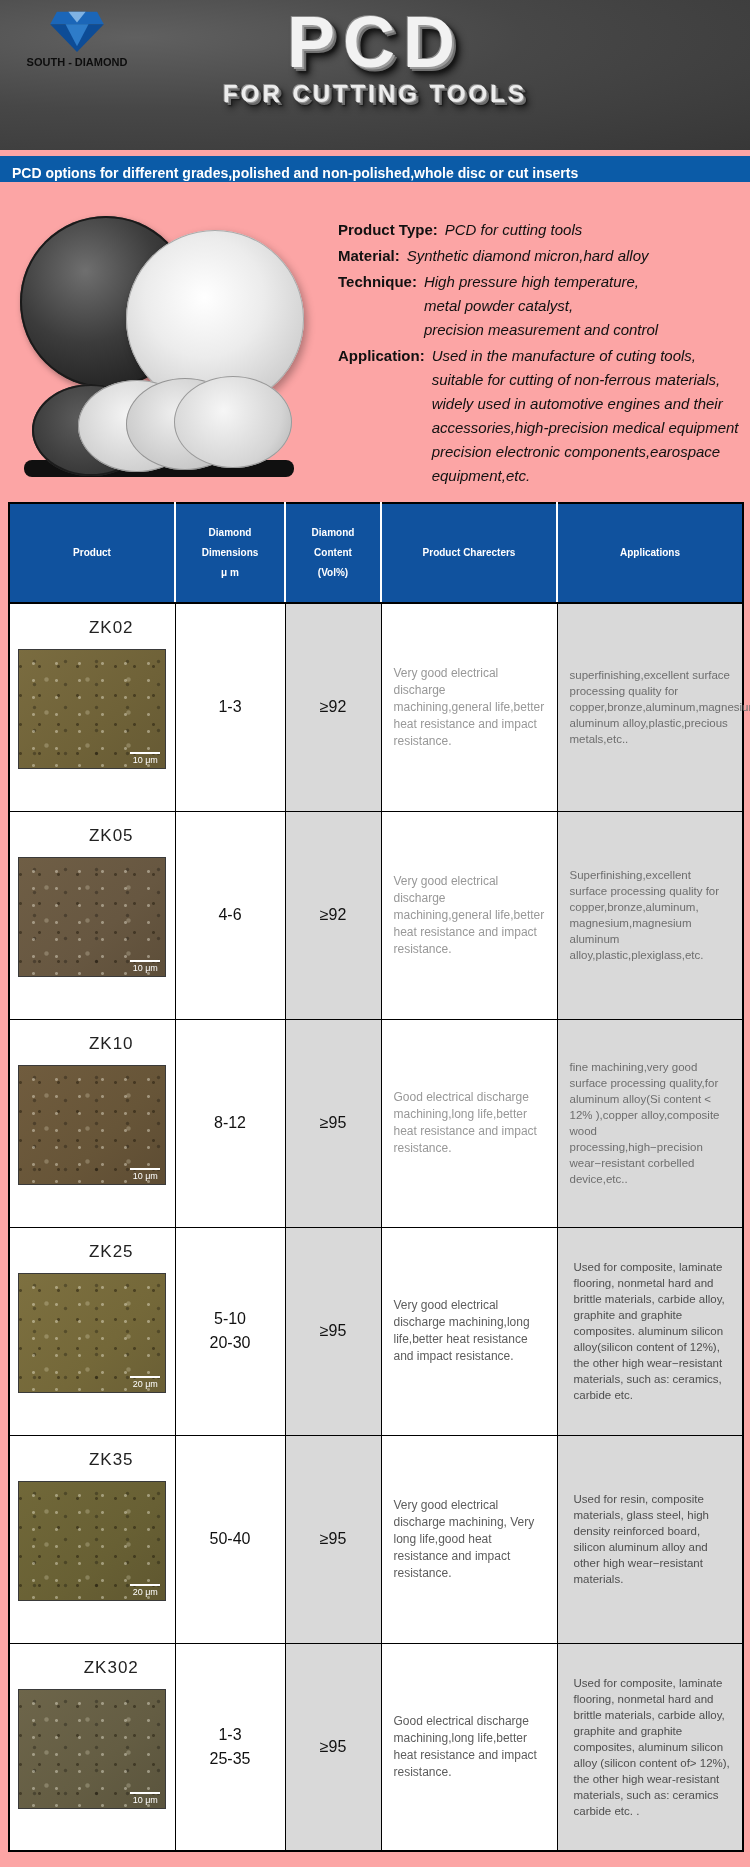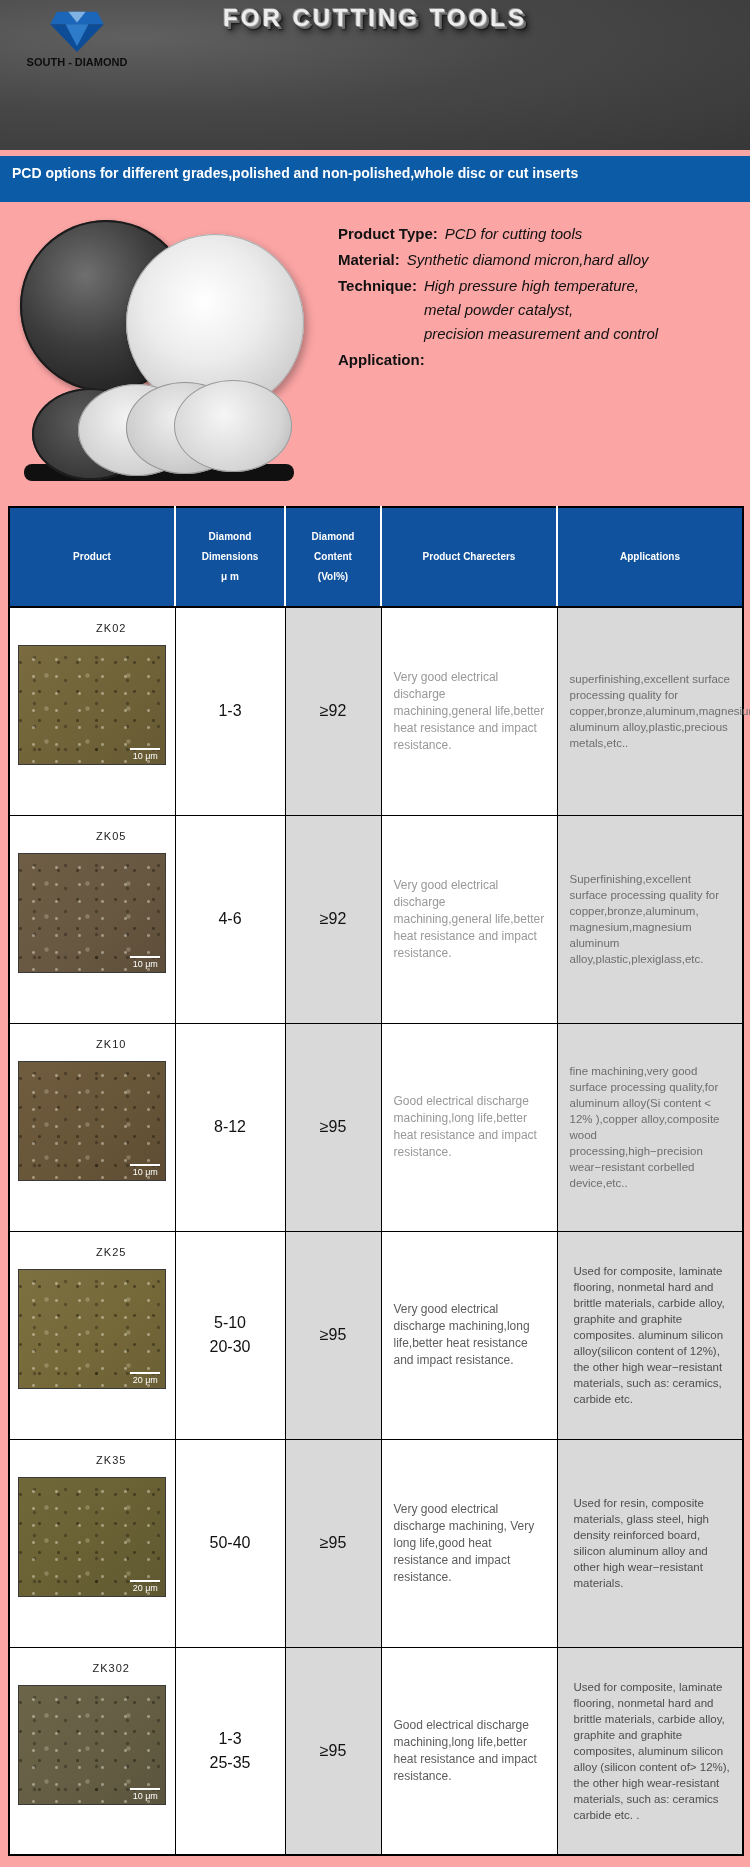--- a/index.html
+++ b/index.html
@@ -12,25 +12,25 @@
   .brand{position:absolute;left:12px;top:8px;width:130px;text-align:center;}
   .brand svg{display:block;margin:0 auto;}
   .brand-name{margin-top:2px;font-size:11px;font-weight:bold;color:#0d0d0d;}
   .title-block{position:absolute;left:0;top:4px;width:100%;text-align:center;}
   .pcd-title{font-size:72px;line-height:76px;font-weight:bold;letter-spacing:8px;color:#f2f2f2;
     text-shadow:-1px -1px 0 #8a8a8a,2px 2px 0 #9c9c9c,4px 4px 0 #707070,6px 6px 3px #151515,7px 8px 9px rgba(0,0,0,.85);}
   .pcd-subtitle{margin-top:-8px;font-size:24px;line-height:44px;font-weight:bold;letter-spacing:3px;color:#ededed;
     text-shadow:-1px -1px 0 #8a8a8a,1px 1px 0 #9c9c9c,3px 3px 0 #6d6d6d,4px 4px 2px #151515,5px 6px 7px rgba(0,0,0,.85);}
 
   
-  .banner{margin-top:6px;height:46px;line-height:34px;background:var(--banner-blue,#0b5ba7);
+  .banner{margin-top:6px;height:26px;line-height:34px;background:var(--banner-blue,#0b5ba7);
     color:#fff;font-size:14px;font-weight:bold;padding-left:12px;}
 
   
-  .info{display:flex;height:300px;padding:8px 8px 0 8px;box-sizing:border-box;}
+  .info{display:flex;height:300px;padding:8px 8px 0 8px;box-sizing:border-box;margin-top:16px;}
   .photo{position:relative;width:322px;height:288px;flex:0 0 322px;}
   .disc{position:absolute;border-radius:50%;}
   .disc-dark{left:12px;top:10px;width:172px;height:172px;
     background:radial-gradient(circle at 38% 32%, #6f6f6f 0%, #3c3c3c 45%, #232323 78%, #161616 100%);
     box-shadow:inset 0 0 0 2px #1a1a1a, 2px 3px 6px rgba(0,0,0,.35);}
   .disc-light{left:118px;top:24px;width:178px;height:178px;
     background:radial-gradient(circle at 44% 38%, #ffffff 0%, #ececec 40%, #cfcfcf 75%, #b5b5b5 100%);
     box-shadow:inset 0 0 0 1px #aaaaaa, 3px 4px 8px rgba(0,0,0,.3);}
   .fan{position:absolute;left:24px;top:170px;width:290px;height:110px;}
   .fan-disc{position:absolute;width:118px;height:92px;border-radius:50%;}
@@ -50,21 +50,21 @@
   .spec th{background:var(--table-header-blue,#10529e);color:#fff;font-size:10px;font-weight:bold;
     text-align:center;vertical-align:middle;white-space:pre-line;height:96px;line-height:20px;
     border:2px solid #fff;border-top:none;border-bottom:2px solid #000;}
   .spec th:first-child{border-left:none;}
   .spec th:last-child{border-right:none;}
   .spec td{border:1px solid #000;vertical-align:middle;box-sizing:border-box;}
   .spec tbody tr{height:208px;}
   .cw-product{width:166px;} .cw-dims{width:110px;} .cw-content{width:96px;}
   .cw-chars{width:176px;} .cw-apps{width:186px;}
   td.col-product{background:#fff;text-align:center;vertical-align:top;padding-top:14px;}
-  .prod-name{font-size:11px;color:#222;letter-spacing:1px;margin-left:38px;}
+  .prod-name{font-size:17px;color:#222;letter-spacing:1px;margin-left:38px;}
   td.col-dims{background:#fff;text-align:center;font-size:16px;white-space:pre-line;line-height:24px;margin-top:24px;}
   td.col-content{background:var(--gray-cell,#d9d9d9);text-align:center;font-size:16px;}
   td.col-chars{background:#fff;font-size:12px;line-height:17px;padding:10px 12px;}
   td.col-apps{background:var(--gray-cell,#d9d9d9);font-size:11.5px;line-height:16px;padding:10px 12px;}
   .spec tbody tr:nth-child(-n+3) td.col-chars{color:#989898;}
   .spec tbody tr:nth-child(n+4) td.col-chars{color:#5c5c5c;}
   .spec tbody tr:nth-child(-n+3) td.col-apps{color:#6e6e6e;}
   .spec tbody tr:nth-child(n+4) td.col-apps{color:#4e4e4e;padding-left:16px;}
 
   
@@ -96,20 +96,21 @@
     <div class="brand">
       <svg width="58" height="46" viewBox="0 0 60 48">
         <polygon points="9,4 51,4 58,17 2,17" fill="#1b66b8"></polygon>
         <polygon points="21,4 39,4 30,15" fill="#7fb2e3"></polygon>
         <polygon points="2,17 58,17 30,46" fill="#0d4c96"></polygon>
         <polygon points="18,17 42,17 30,40" fill="#2e7cc9"></polygon>
       </svg>
       <div class="brand-name">SOUTH - DIAMOND</div>
     </div>
     <div class="title-block">
+      <div class="pcd-title">PCD</div>
       <div class="pcd-subtitle">FOR CUTTING TOOLS</div>
     </div>
   </header>
 
   <div class="banner">
     <span>PCD options for different grades,polished and non-polished,whole disc or cut inserts</span>
   </div>
 
   <section class="info">
     <div class="photo">
@@ -133,20 +134,26 @@
         <span class="fvalue">Synthetic diamond micron,hard alloy</span>
       </div>
       <div class="field">
         <span class="flabel">Technique:</span>
         <span class="fvalue">High pressure high temperature,
 metal powder catalyst,
 precision measurement and control</span>
       </div>
       <div class="field">
         <span class="flabel">Application:</span>
+        <span class="fvalue">Used in the manufacture of cuting tools,
+suitable for cutting of non-ferrous materials,
+widely used in automotive engines and their
+accessories,high-precision medical equipment
+precision electronic components,earospace
+equipment,etc.</span>
       </div>
     </div>
   </section>
 
   <table class="spec">
     <colgroup>
       <col class="cw-product">
         <col class="cw-dims">
         <col class="cw-content">
         <col class="cw-chars">

